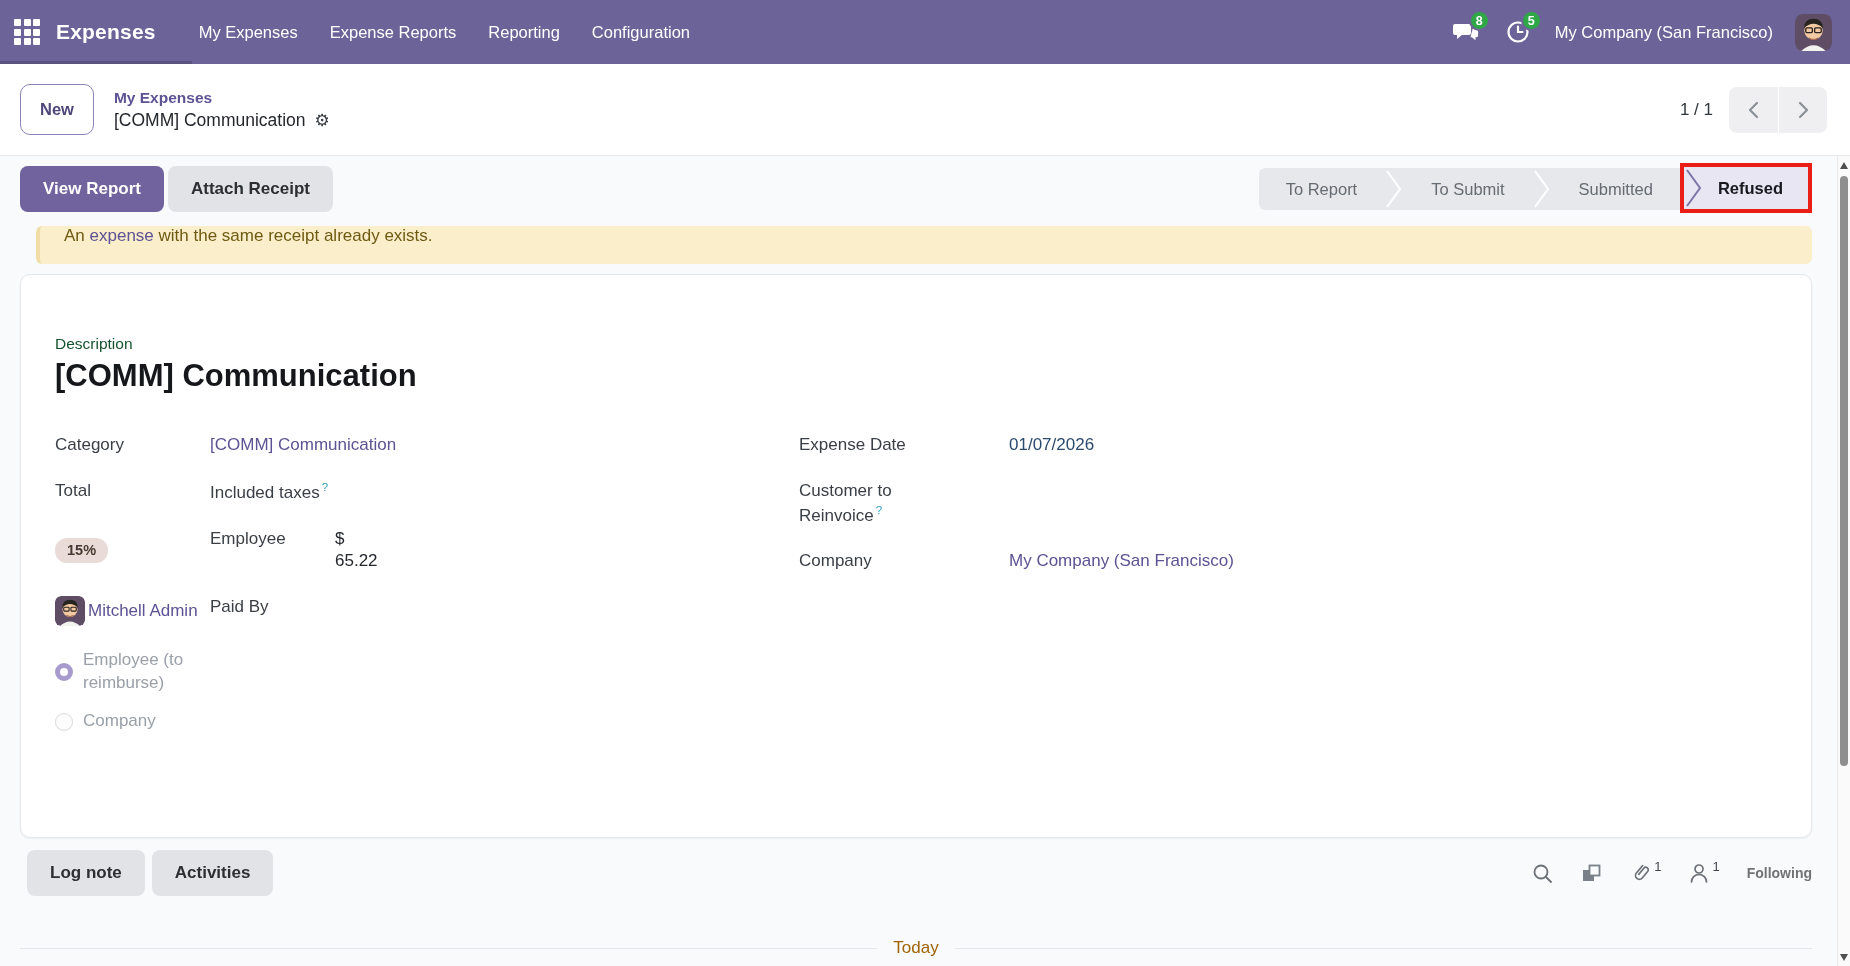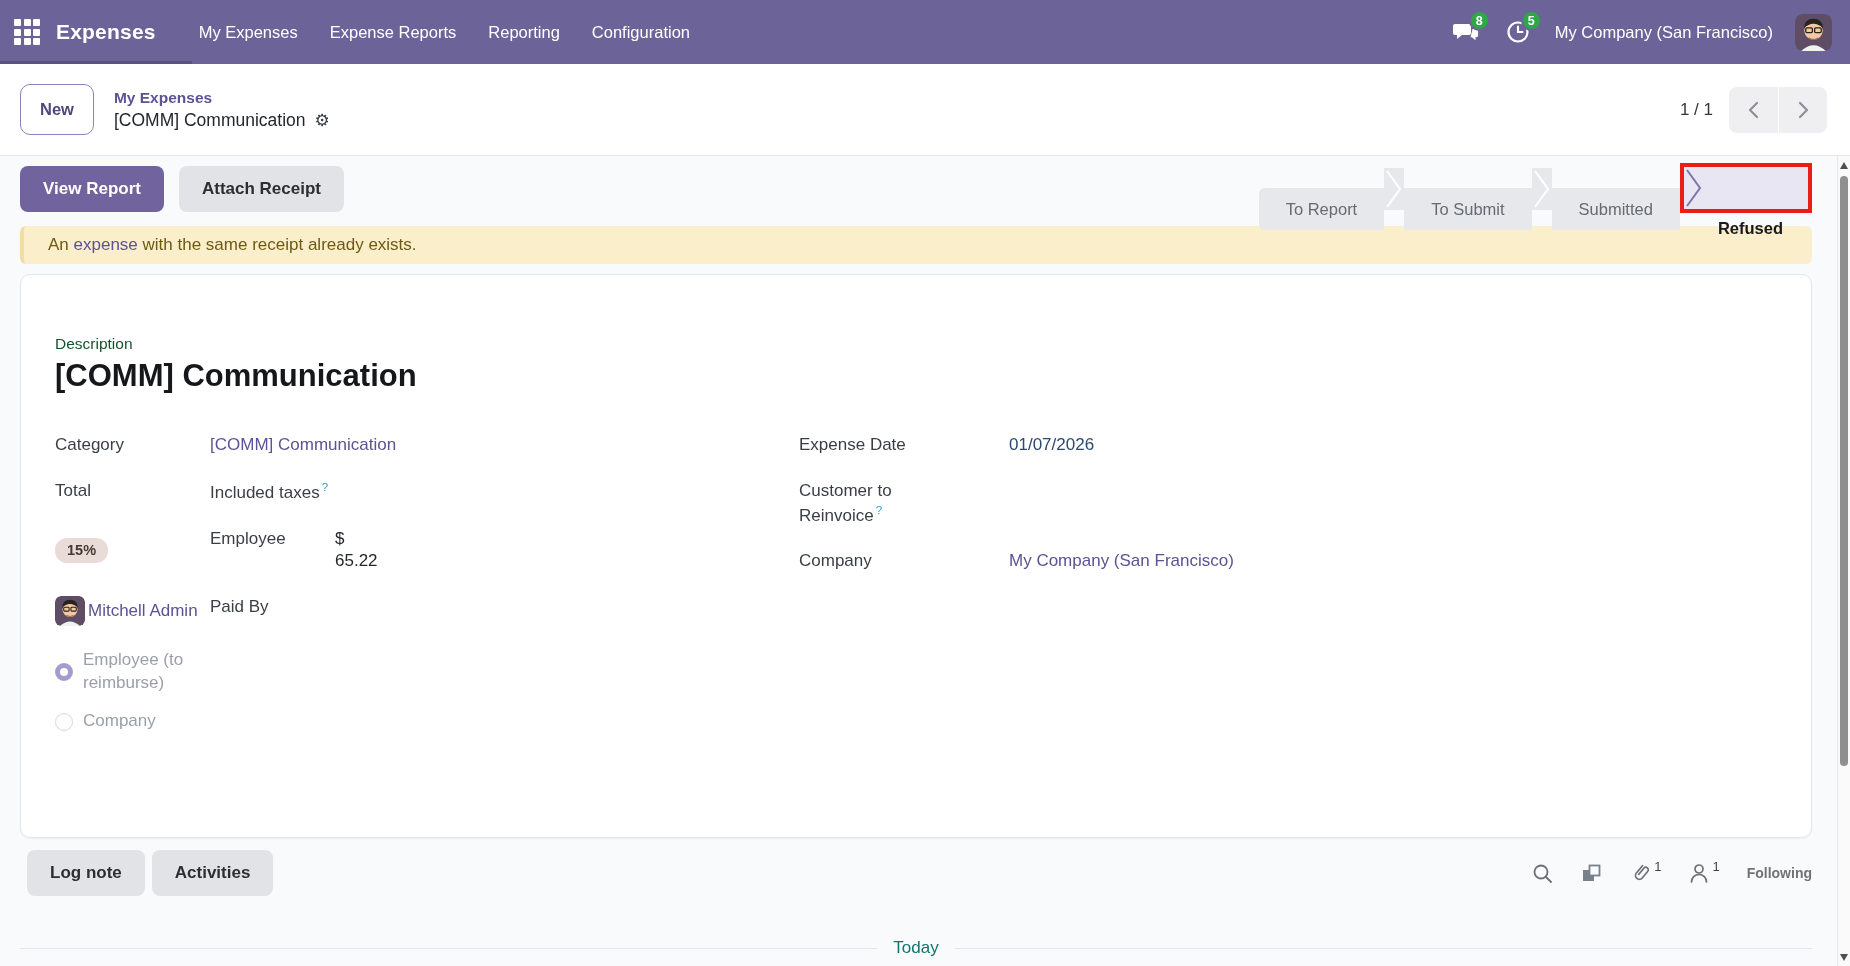--- a/index.html
+++ b/index.html
@@ -55,43 +55,43 @@
   
   .content { position:relative; height:810px; padding:10px 38px 0 20px; }
 
   .action-row { display:flex; align-items:flex-start; }
   .btn {
     height:46px; padding:0 23px; border:none; border-radius:8px;
     font-size:17px; font-weight:600; cursor:pointer; font-family:inherit;
   }
   .btn-primary { background:#71639e; color:#fff; }
   .btn-secondary { background:#e1e3e6; color:#2b2f34; }
-  .action-row .btn + .btn { margin-left:15px;text-align:center; }
+  .action-row .btn + .btn { margin-left:4px;text-align:center; }
 
   
   .statusbar { margin-left:auto; display:flex; align-items:center; height:46px; }
-  .stage, .refused-wrap { height:42px;margin-top:40px; }
+  .stage, .refused-wrap { height:42px; }
   .stage {
     display:flex; align-items:center; padding:0 27px; background:#e7e8eb;
     color:#656b73; font-size:16.5px; font-weight:500; cursor:pointer; border:none; font-family:inherit;
   }
   .stage.first { border-radius:6px 0 0 6px; }
   .stage-sep { width:20px; background:#e7e8eb; display:flex; align-items:center; }
   .refused-wrap {
     display:flex; align-items:stretch; background:#e9e6f4;
     border:4px solid #ea1d17; height:50px; margin-top:-2px;
   }
   .stage-sep.purple { background:transparent; }
   .stage.active { background:transparent; color:#17191e; font-weight:700; padding:0 25px 0 14px; }
 
   
   .alert {
     margin-top:14px; height:38px; background:#fbeecb; border-left:4px solid #f1ddA6;
-    border-radius:6px; display:flex; align-items:center; padding:0 24px;
-    font-size:17px; color:#6e5a13; white-space:pre-wrap;
+    border-radius:6px; display:flex; align-items:flex-start; padding:0 24px;
+    font-size:17px; color:#6e5a13; white-space:pre-wrap;margin-left:16px;
   }
   .alert a { color:#5d5294; text-decoration:none; cursor:pointer; }
 
   
   .sheet {
     margin-top:10px; height:564px; background:#fff; border:1px solid #e5e7ea;
     border-radius:10px; box-shadow:0 1px 2px rgba(0,0,0,.05);
     padding:60px 34px 0 34px;
   }
   .desc-label { color:#14532d; font-size:15.5px; }
@@ -120,21 +120,21 @@
   .radio-label { color:#9aa0a8; font-size:17px; }
   .date-val { color:#2c4a6e; }
 
   
   .chatter-row { margin-top:12px; display:flex; align-items:center; }
   .chatter-icons { margin-left:auto; display:flex; align-items:center; gap:27px; color:#5b616a; }
   .ch-icon { display:flex; align-items:flex-start; cursor:pointer; color:#6b7178; }
   .ch-count { font-size:13px; color:#41464d; margin:-3px 0 0 2px; }
   .following { color:#737373; font-weight:700; font-size:14px; cursor:pointer; }
 
-  .today-divider { margin-top:42px; display:flex; align-items:center; gap:16px; color:#0f766e; font-size:17px; }
+  .today-divider { margin-top:42px; display:flex; align-items:center; gap:16px; color:#a16207; font-size:17px; }
   .today-divider .line { flex:1; height:1px; background:#e4e6e9; }
 
   
   .scrollbar {
     position:absolute; top:156px; right:0; width:13px; height:810px;
     background:#fafafa; border-left:1px solid #e9e9e9;
   }
   .sb-arrow { position:absolute; left:0; width:12px; height:14px; display:flex; align-items:center; justify-content:center; cursor:pointer; }
   .sb-arrow.up { top:2px; } .sb-arrow.down { bottom:2px; }
   .tri-up { width:0; height:0; border-left:4.5px solid transparent; border-right:4.5px solid transparent; border-bottom:7px solid #4f4f4f; }

